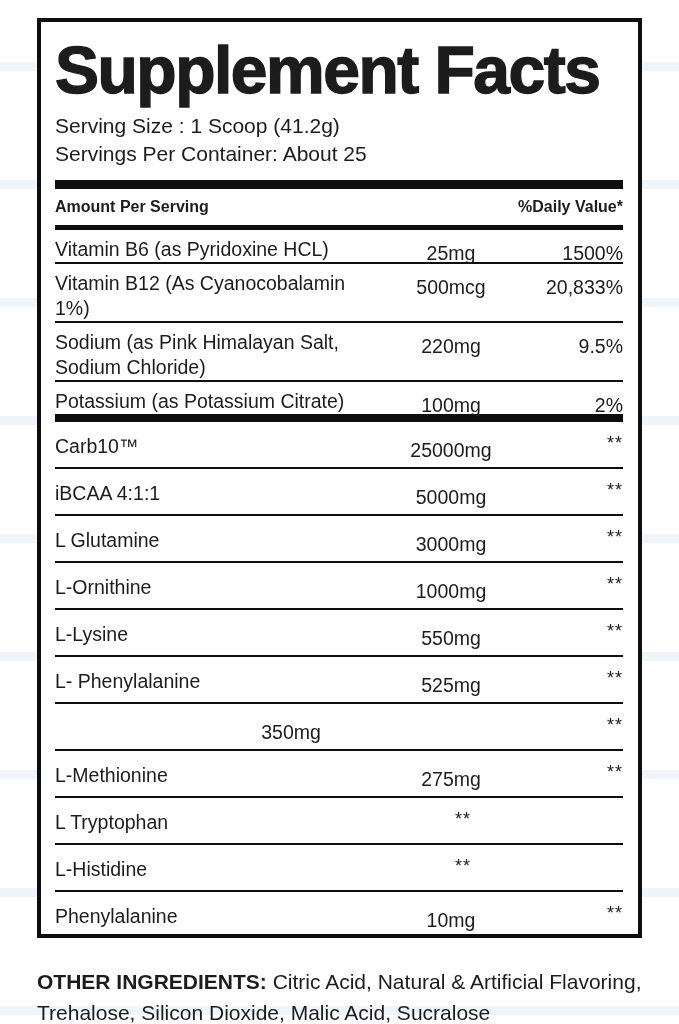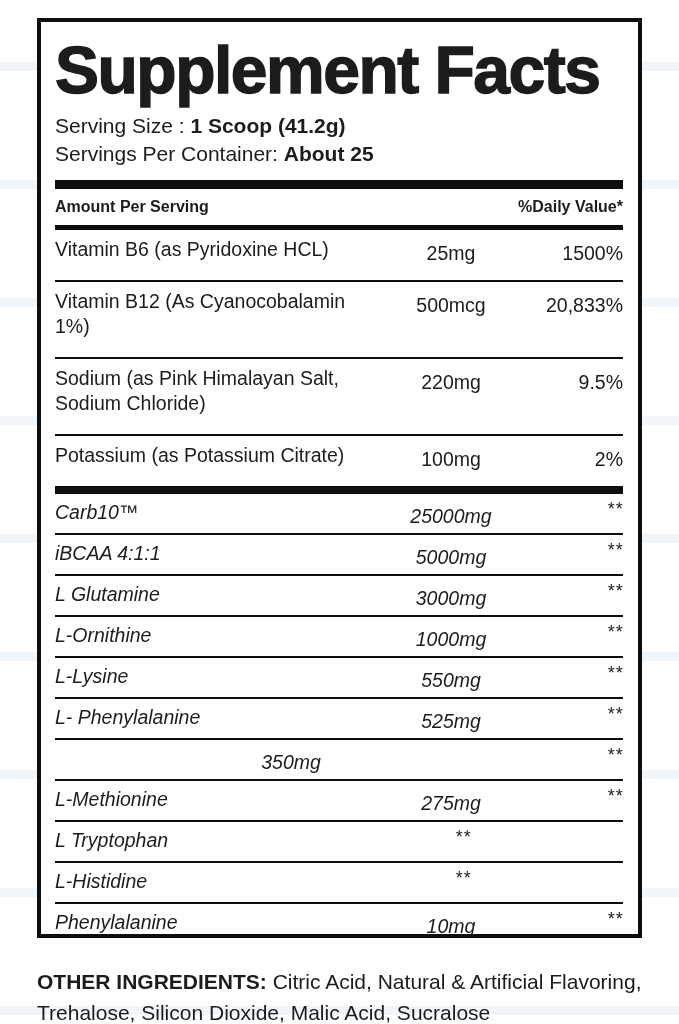--- a/index.html
+++ b/index.html
@@ -29,40 +29,40 @@
     margin-top: 12px;
     font-size: 66px;
     font-weight: bold;
     letter-spacing: -1.5px;
     line-height: 72px;
     -webkit-text-stroke: 1.4px #1c1c1c;
     white-space: nowrap;
     color: #1c1c1c;
   }
   .serving-block { margin-top: 6px; font-size: 21px; line-height: 28px; }
-  .serving-line b { font-weight: bold; }
+  .serving-line b { font-weight: normal; }
   .bar { background: #0e0e0e; width: 100%; }
   .bar-thick { height: 9px; }
   .bar-med { height: 5px; }
   .bar-mid { height: 8px; }
   .bar-top { margin-top: 12px; }
   .col-header {
     display: flex; justify-content: space-between; align-items: center;
     font-weight: bold; font-size: 16px;
     padding: 9px 0 9px;
   }
   .rows .row {
     display: flex;
     font-size: 19.5px;
     line-height: 25px;
     border-bottom: 2px solid #0e0e0e;
   }
   .rows .row:last-child { border-bottom: none; }
-  .rows-nutrients .row { padding: 7px 0 18px; }
-  .rows-blend .row { padding: 6px 0 8px; font-style: italic; }
+  .rows-nutrients .row { padding: 7px 0 0; }
+  .rows-blend .row { padding: 12px 0 8px; }
   .row-label { width: 320px; flex-shrink: 0; }
   .row-amount { flex: 1; text-align: center; position: relative; top: 4px; }
   .row-dv { min-width: 96px; text-align: right; position: relative; top: 4px; }
   .row-dv.est { top: -3px; letter-spacing: 1px; font-size: 18px; }
   .footnotes { margin-top: 9px; font-size: 20.5px; line-height: 30px; }
   .other-ingredients {
     position: absolute; left: 37px; top: 966px; width: 614px; z-index: 1;
     font-size: 21px; line-height: 31px;
   }
   .other-ingredients b { font-weight: bold; }

